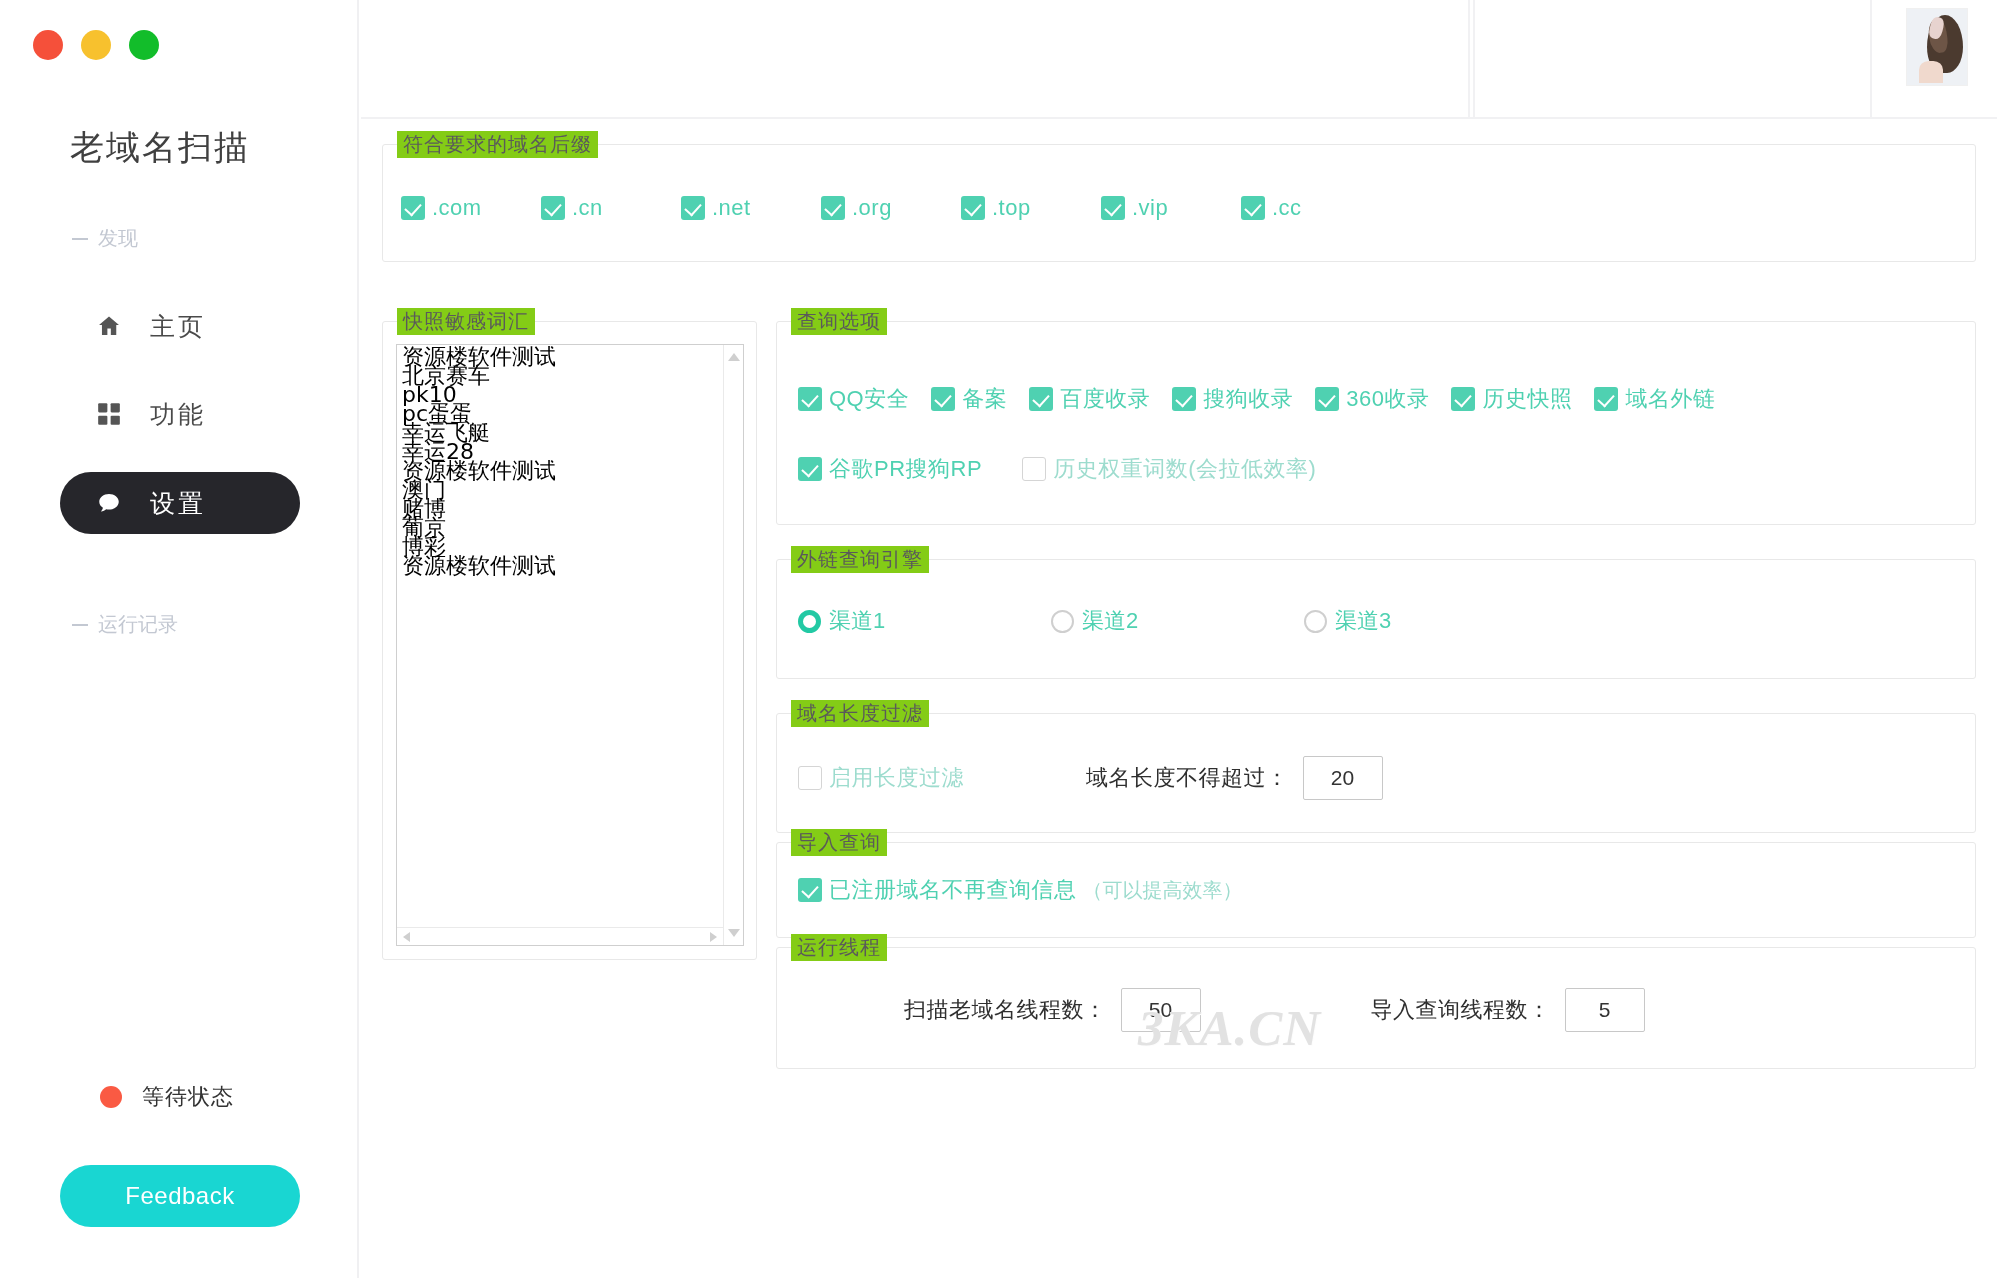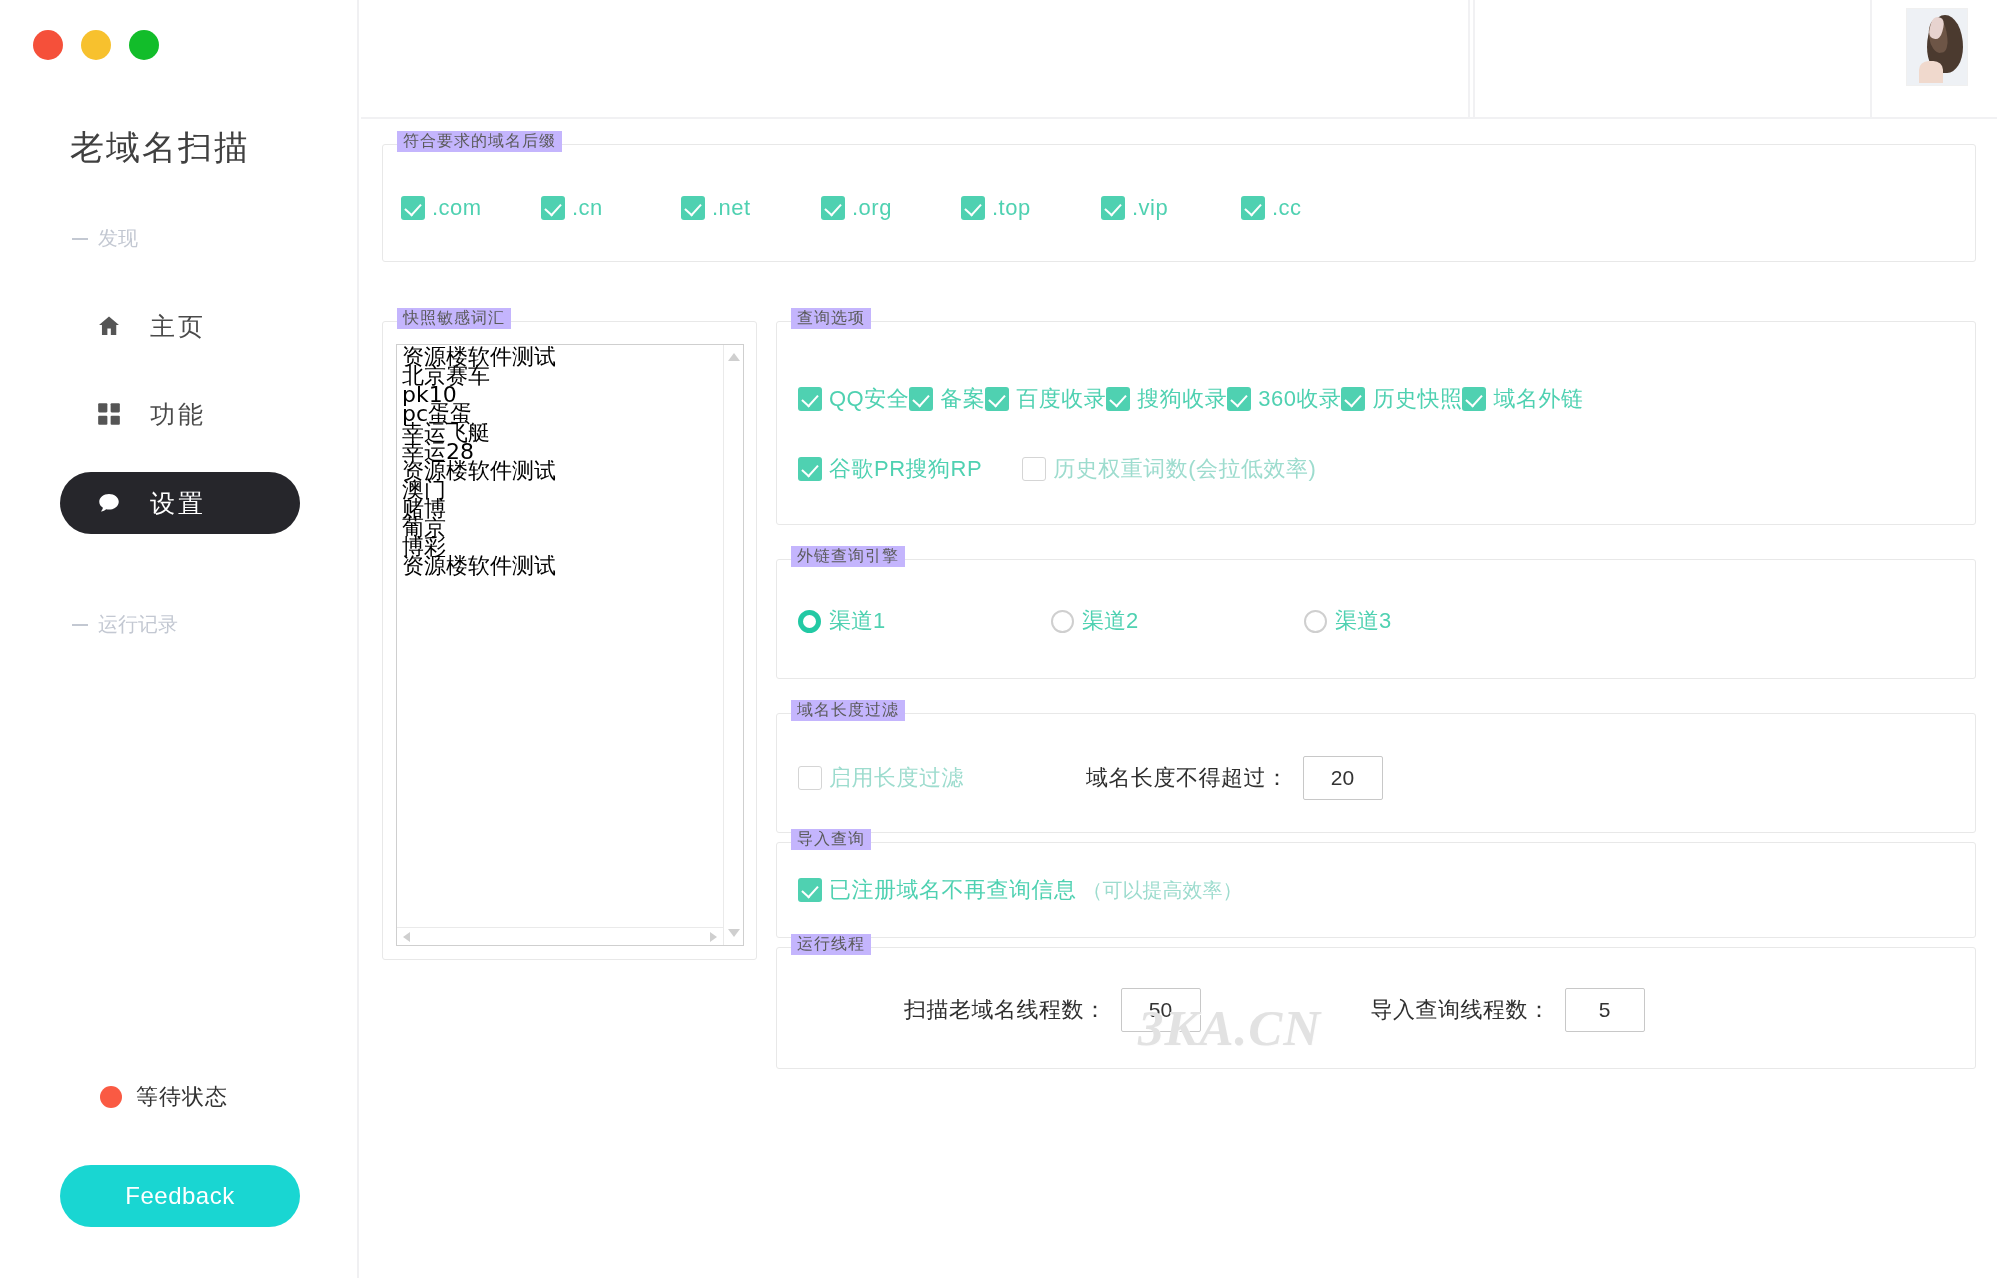--- a/index.html
+++ b/index.html
@@ -82,21 +82,21 @@
   }
   .nav-item.active { background: #26262b; }
   .nav-item.active .nav-label { color: #ffffff; }
   .nav-icon { width: 26px; height: 26px; display: block; }
 
   .status-row {
     position: absolute;
     left: 100px; top: 1082px;
     display: flex;
     align-items: center;
-    gap: 14px;
+    gap: 20px;
   }
   .status-dot { width: 22px; height: 22px; border-radius: 50%; background: #fa5a43; }
   .status-text { font-size: 22px; color: #333333; letter-spacing: 1px; }
 
   .feedback-btn {
     position: absolute;
     left: 60px; top: 1165px;
     width: 240px; height: 62px;
     border-radius: 31px;
     background: #19d6d2;
@@ -175,23 +175,23 @@
   
   .group {
     position: absolute;
     border: 1px solid #e8e8e8;
     border-radius: 3px;
     background: #ffffff;
   }
   .group > .legend {
     position: absolute;
     top: -14px; left: 14px;
-    background: #c4b5fd;
+    background: #84cc16;
     padding: 0 6px;
-    font-size: 16px;
+    font-size: 20px;
     color: #5a5a5a;
     white-space: nowrap;
     letter-spacing: 1px;
   }
 
   
   .g-suffix { left: 21px; top: 25px; width: 1594px; height: 118px; }
   .suffix-row {
     position: absolute;
     left: 18px; top: 50px;
@@ -284,20 +284,21 @@
   .hscroll .arrow-l { left: 6px; border-right: 7px solid #cfcfcf; }
   .hscroll .arrow-r { right: 6px; border-left: 7px solid #cfcfcf; }
 
   
   .g-query { left: 415px; top: 202px; width: 1200px; height: 204px; }
   .query-row1 {
     position: absolute;
     left: 21px; top: 62px;
     display: flex;
     align-items: center;
+    gap: 22px;
   }
   .query-row2 {
     position: absolute;
     left: 21px; top: 132px;
     display: flex;
     align-items: flex-start;
     gap: 40px;
   }
 
   

